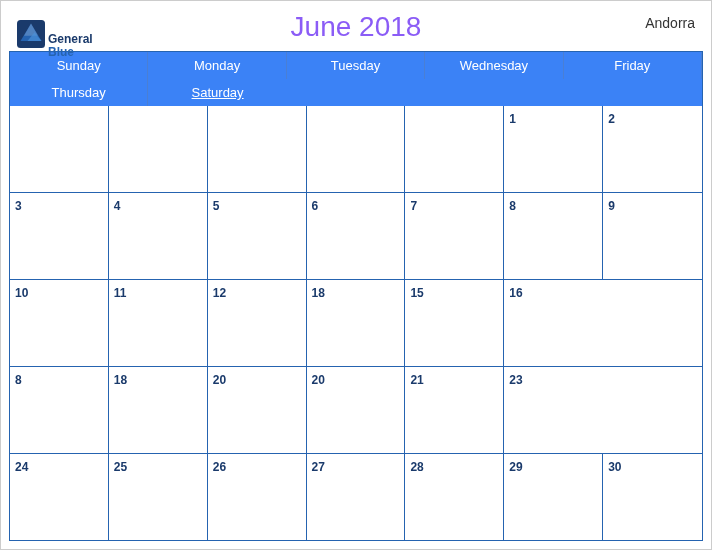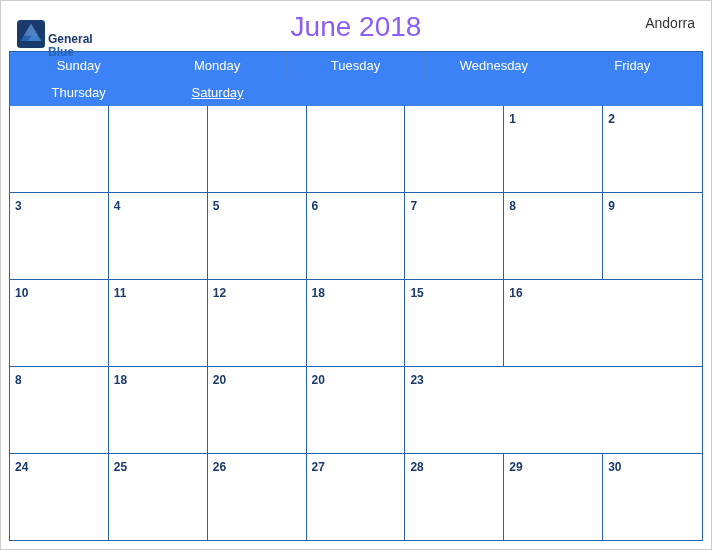--- a/index.html
+++ b/index.html
@@ -167,20 +167,21 @@
           <div class="day-cell"><span class="day-number">12</span></div>
           <div class="day-cell"><span class="day-number">18</span></div>
           <div class="day-cell"><span class="day-number">15</span></div>
           <div class="day-cell"><span class="day-number">16</span></div>
         </div>
         <div class="week-row">
           <div class="day-cell"><span class="day-number">8</span></div>
           <div class="day-cell"><span class="day-number">18</span></div>
           <div class="day-cell"><span class="day-number">20</span></div>
           <div class="day-cell"><span class="day-number">20</span></div>
+          <div class="day-cell"><span class="day-number">21</span></div>
           <div class="day-cell"><span class="day-number">23</span></div>
         </div>
         <div class="week-row">
           <div class="day-cell"><span class="day-number">24</span></div>
           <div class="day-cell"><span class="day-number">25</span></div>
           <div class="day-cell"><span class="day-number">26</span></div>
           <div class="day-cell"><span class="day-number">27</span></div>
           <div class="day-cell"><span class="day-number">28</span></div>
           <div class="day-cell"><span class="day-number">29</span></div>
           <div class="day-cell"><span class="day-number">30</span></div>

